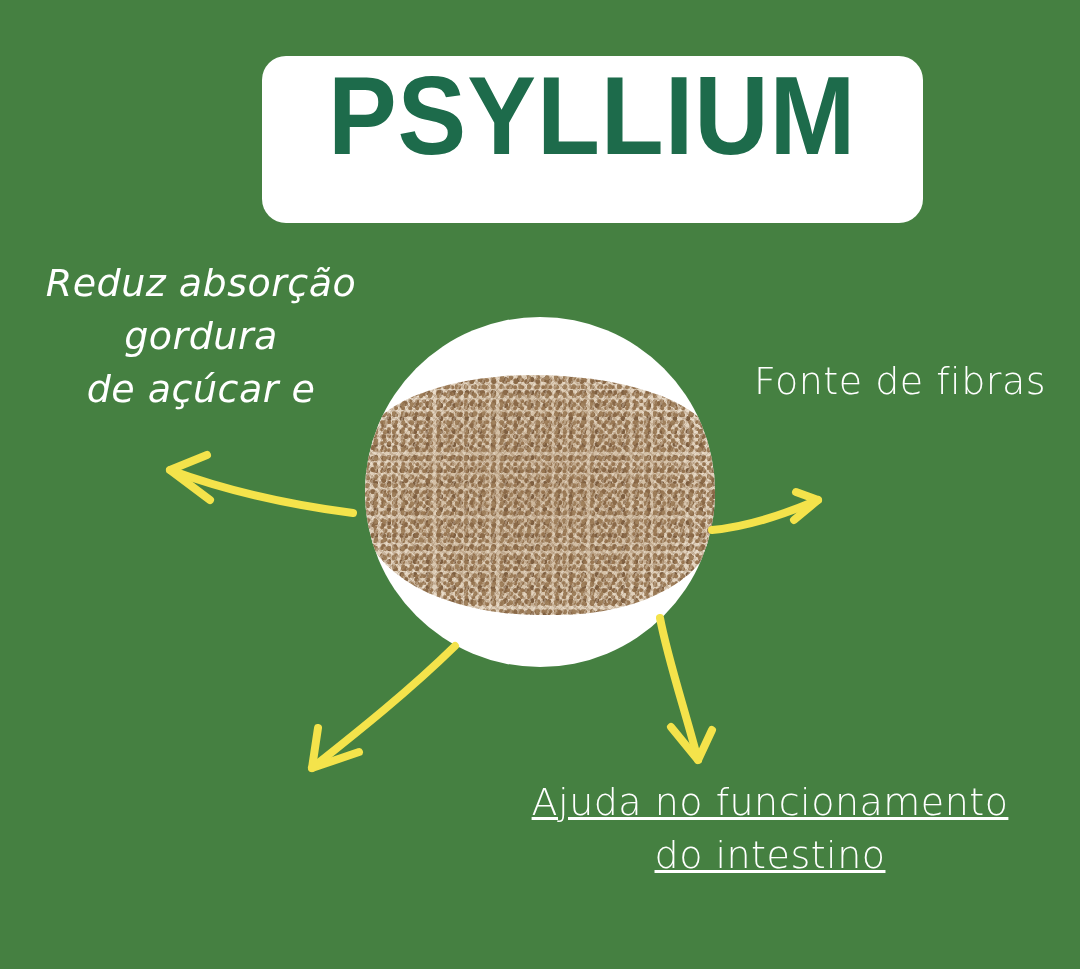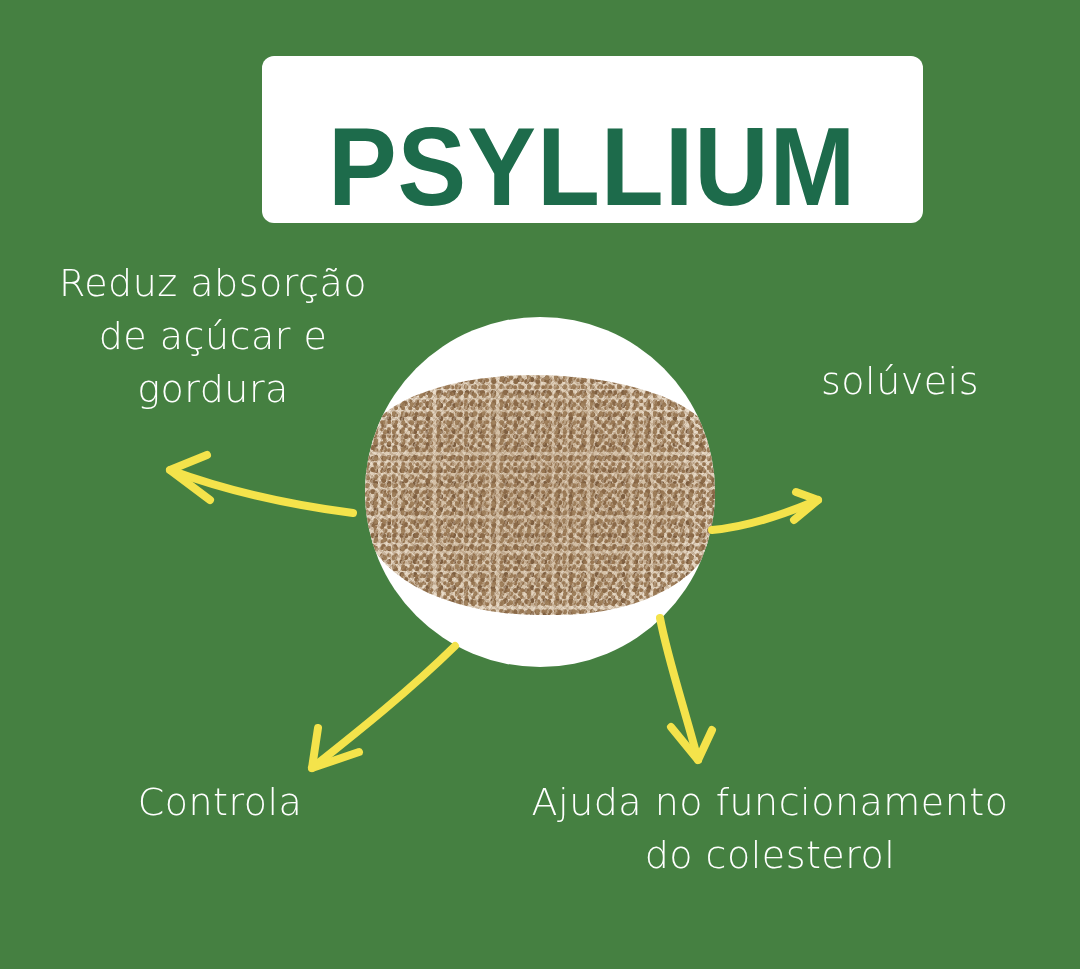--- a/index.html
+++ b/index.html
@@ -14,23 +14,23 @@
       overflow: hidden;
       font-family: "DejaVu Sans", sans-serif;
     }
     .title-box {
       position: absolute;
       left: 262px;
       top: 56px;
       width: 661px;
       height: 167px;
       background: #ffffff;
-      border-radius: 12px;
+      border-radius: 24px;
       display: flex;
-      align-items: flex-end;
+      align-items: flex-start;
       justify-content: center;
     }
     .title-text {
       font-family: "Liberation Sans", sans-serif;
       font-weight: bold;
       font-size: 112px;
       color: #1d6b4b;
       letter-spacing: 1px;
       line-height: 1;
       transform: scaleX(0.92);
@@ -41,24 +41,24 @@
       color: #ffffff;
       font-family: "DejaVu Sans", sans-serif;
       font-weight: 200;
       font-size: 38px;
       line-height: 53px;
       text-align: center;
       white-space: nowrap;
       letter-spacing: 0.5px;
     }
     .benefit span { display: block; }
-    #benefit-0 { left: 16px; width: 394px; top: 257px; }
+    #benefit-0 { left: 4px; width: 394px; top: 257px; font-style: italic; }
     #benefit-1 { left: 720px; width: 360px; top: 355px; }
     #benefit-2 { left: 40px; width: 360px; top: 776px; }
-    #benefit-3 { left: 470px; width: 600px; top: 776px; }
+    #benefit-3 { left: 470px; width: 600px; top: 776px; text-decoration: underline; }
 
     .photo {
       position: absolute;
       left: 365px;
       top: 317px;
       width: 350px;
       height: 350px;
       border-radius: 50%;
       background: #ffffff;
       overflow: hidden;
@@ -131,28 +131,27 @@
     <path d="M318 728 L 312 768 L 359 752"></path>
   </g>
   <g>
     <path d="M660 618 C 668 660, 685 710, 698 760"></path>
     <path d="M671 727 L 698 760 L 712 730"></path>
   </g>
 </svg>
 
 <div class="benefit" id="benefit-0">
   <span>Reduz absorção</span>
+  <span>gordura</span>
   <span>de açúcar e</span>
-  <span>gordura</span>
 </div>
 
 <div class="benefit" id="benefit-1">
-  <span>solúveis</span>
+  <span>Fonte de fibras</span>
 </div>
 
 <div class="benefit" id="benefit-2">
-  <span>Controla</span>
 </div>
 
 <div class="benefit" id="benefit-3">
   <span>Ajuda no funcionamento</span>
-  <span>do colesterol</span>
+  <span>do intestino</span>
 </div>
 
 </body></html>

